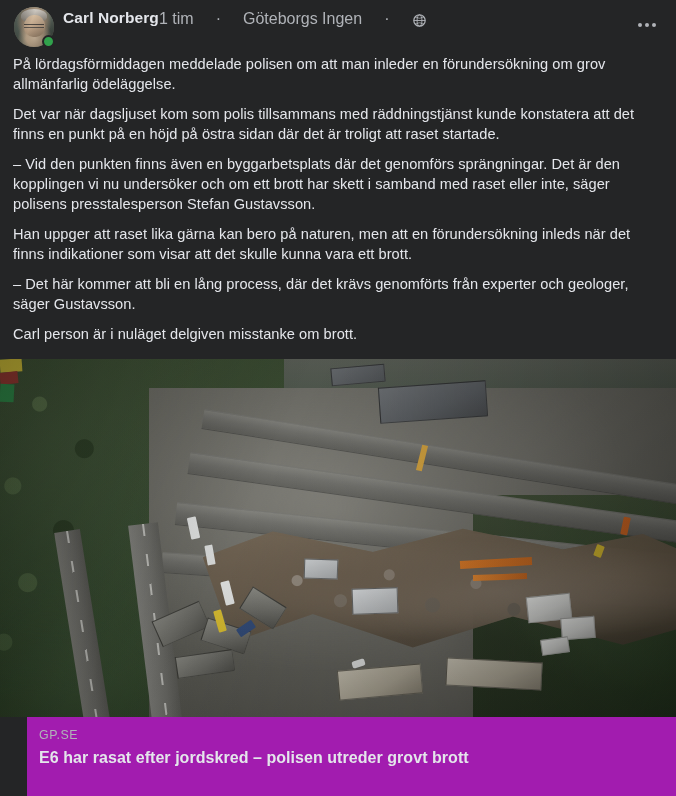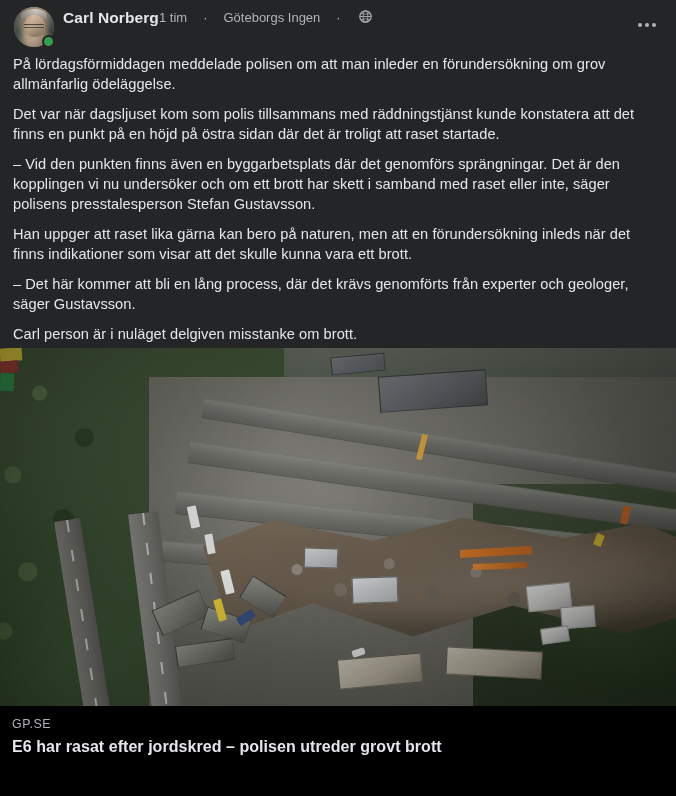--- a/index.html
+++ b/index.html
@@ -103,25 +103,25 @@
     color: #e4e6eb;
     font-size: 15.5px;
     font-weight: bold;
     line-height: 19px;
     letter-spacing: .1px;
     white-space: nowrap;
   }
 
   .meta-line {
     display: flex;
-    align-items: flex-start;
-    gap: 12px;
+    align-items: flex-end;
+    gap: 18px;
     margin-top: 2px;
     color: #b0b3b8;
-    font-size: 13px;
+    font-size: 16px;
     line-height: 16px;
     white-space: nowrap;
   }
 
   .meta-sep { margin: 0 4px; color: #b0b3b8; }
 
   .globe-icon { display: inline-flex; margin-left: 2px; }
   .globe-icon svg { display: block; }
 
   .more-btn {
@@ -138,21 +138,21 @@
   }
   .more-btn i {
     width: 4px; height: 4px;
     border-radius: 50%;
     background: #b0b3b8;
     display: block;
   }
 
   
   .post-body {
-    padding: 4px 12px 4px 13px;
+    padding: 4px 12px 15px 13px;
     flex: 0 0 auto;
   }
 
   .post-body p {
     color: #e4e6eb;
     font-size: 14.6px;
     line-height: 20px;
     margin-bottom: 10px;
     letter-spacing: .05px;
   }
@@ -365,25 +365,26 @@
   .photo-grain {
     position: absolute; inset: 0;
     background:
       linear-gradient(115deg, rgba(0,0,0,.20) 0%, rgba(0,0,0,0) 38%, rgba(0,0,0,.26) 100%),
       radial-gradient(ellipse at 50% 42%, rgba(255,255,255,.05) 0%, rgba(0,0,0,.26) 100%);
     pointer-events: none;
   }
 
   
   .link-footer {
-    background: #000000;
+    background: #a21caf;
     padding: 11px 12px 0 12px;
     flex: 1 1 auto;
     min-height: 0;
     overflow: hidden;
+    margin-left: 27px;
   }
 
   .link-domain {
     color: #b0b3b8;
     font-size: 12.4px;
     line-height: 15px;
     letter-spacing: .55px;
     margin-bottom: 5px;
   }
 

